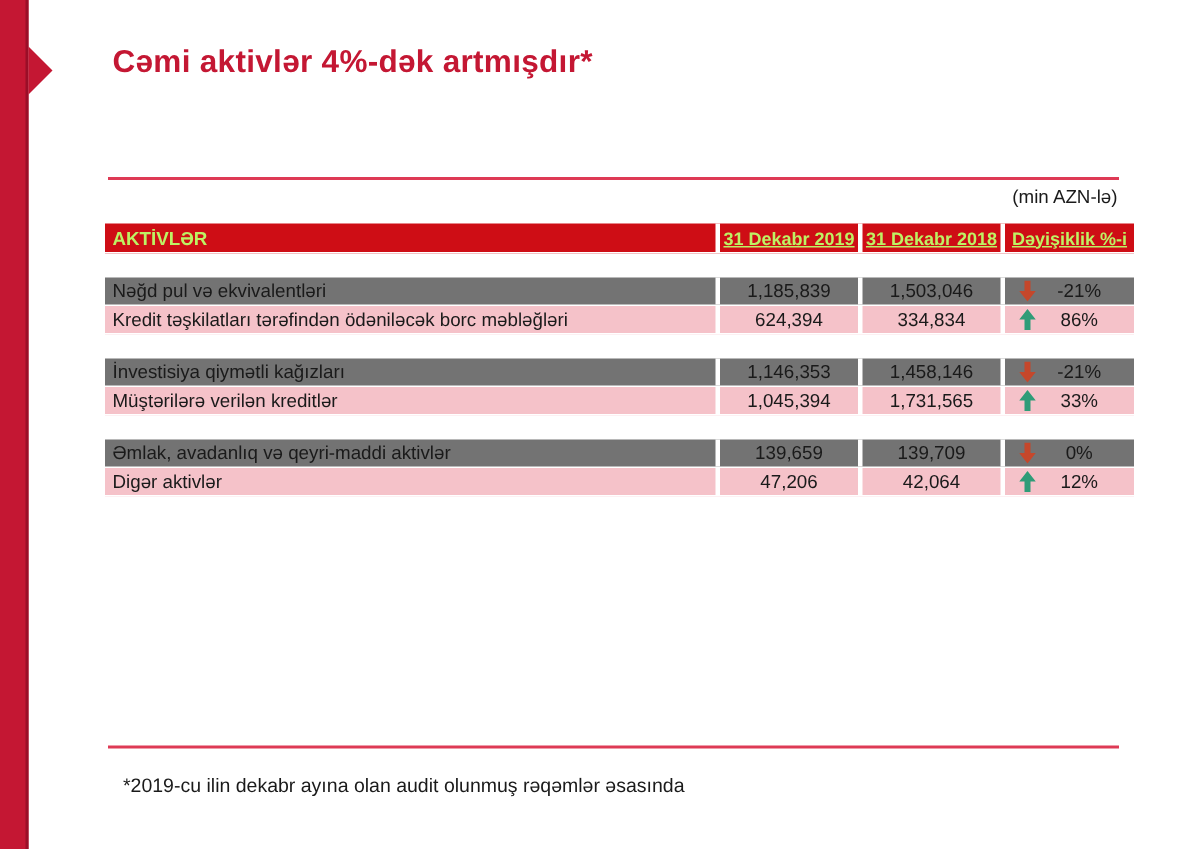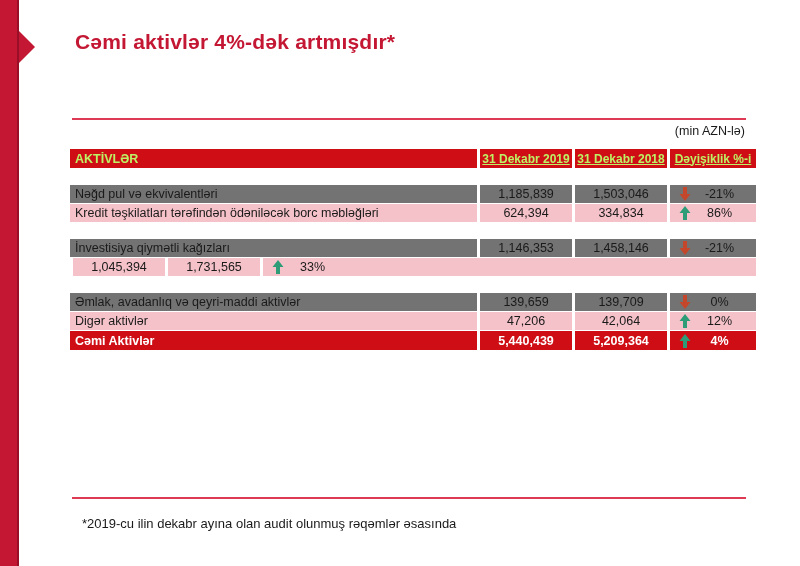--- a/index.html
+++ b/index.html
@@ -97,20 +97,21 @@
       <div class="cell cell-change dir-down">
         <svg class="arrow arrow-down" viewBox="0 0 12 14">
             <path d="M4 0 L8 0 L8 7 L11.5 7 L6 14 L0.5 7 L4 7 Z"></path>
           </svg>
 
         <span class="pct">-21%</span>
       </div>
     </div>
 
     <div class="row dark">
+      <div class="cell cell-label">Müştərilərə verilən kreditlər</div>
       <div class="cell cell-num">1,045,394</div>
       <div class="cell cell-num">1,731,565</div>
       <div class="cell cell-change dir-up">
 
         <svg class="arrow arrow-up" viewBox="0 0 12 14">
             <path d="M6 0 L11.5 7 L8 7 L8 14 L4 14 L4 7 L0.5 7 Z"></path>
           </svg>
         <span class="pct">33%</span>
       </div>
     </div>
@@ -134,32 +135,20 @@
       <div class="cell cell-num">42,064</div>
       <div class="cell cell-change dir-up">
 
         <svg class="arrow arrow-up" viewBox="0 0 12 14">
             <path d="M6 0 L11.5 7 L8 7 L8 14 L4 14 L4 7 L0.5 7 Z"></path>
           </svg>
         <span class="pct">12%</span>
       </div>
     </div>
 
-    <div class="row total">
-      <div class="cell cell-label">Cəmi Aktivlər</div>
-      <div class="cell cell-num">5,440,439</div>
-      <div class="cell cell-num">5,209,364</div>
-      <div class="cell cell-change dir-up">
-
-        <svg class="arrow arrow-up" viewBox="0 0 12 14">
-            <path d="M6 0 L11.5 7 L8 7 L8 14 L4 14 L4 7 L0.5 7 Z"></path>
-          </svg>
-        <span class="pct">4%</span>
-      </div>
-    </div>
 
   </div>
 
   <div class="rule rule-bottom"></div>
 
   <div class="footnote">*2019-cu ilin dekabr ayına olan audit olunmuş rəqəmlər əsasında</div>
 
 </div>
 
 </body></html>

